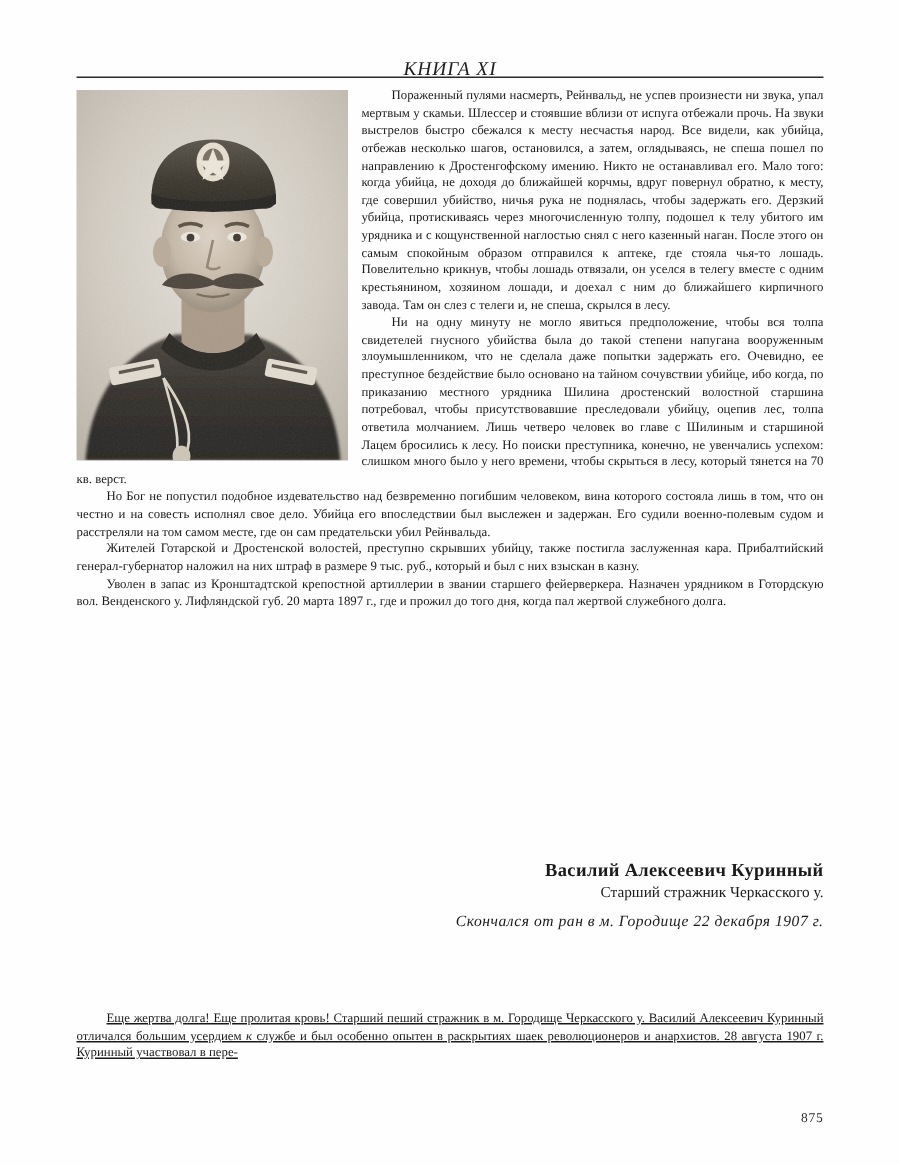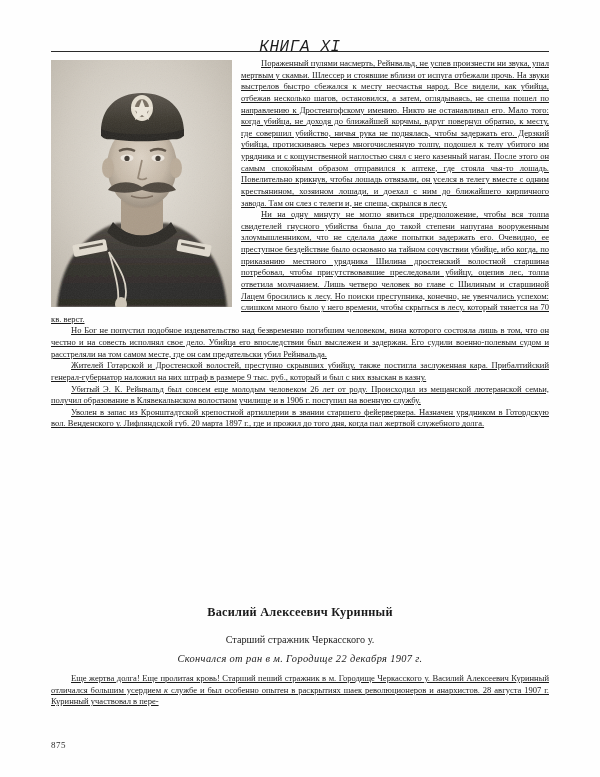--- a/index.html
+++ b/index.html
@@ -23,45 +23,43 @@
     background: #fefefe;
   }
   
   .running-head {
     position: absolute;
     left: 51px;
     top: 38px;
     width: 498px;
     text-align: center;
     font-style: italic;
-    font-size: 16px;
+    font-size: 13px;
     letter-spacing: 0.6px;
     color: #1f1f1f;
-    font-family: Liberation Mono, monospace;
   }
   .head-rule {
     position: absolute;
     left: 51px;
     top: 51px;
     width: 498px;
     height: 0;
     border-top: 1.4px solid #2a2a2a;
   }
   
   .column {
     position: absolute;
     left: 51px;
     top: 58px;
     width: 498px;
     font-size: 8.55px;
     line-height: 11.62px;
     text-align: justify;
     text-justify: inter-word;
     hyphens: manual;
-    text-decoration: underline;
   }
   .column p {
     margin: 0;
     text-indent: 20px;
   }
   
   .portrait {
     float: left;
     width: 181px;
     height: 247px;
@@ -69,34 +67,34 @@
     shape-outside: inset(0);
     position: relative;
     overflow: hidden;
     background: #cfcac2;
   }
   .portrait svg { display: block; width: 100%; height: 100%; }
   
   .memorial {
     position: absolute;
     left: 51px;
-    top: 604px;
-    width: 498px;
-    text-align: center;
+    top: 572px;
+    width: 498px;
+    text-align: right;
   }
   .memorial .name {
     font-size: 12.3px;
     font-weight: bold;
     letter-spacing: 0.25px;
     line-height: 16px;
   }
   .memorial .rank {
     font-size: 10.2px;
     line-height: 15.5px;
-    margin-top: 12px;
+    margin-top: 0;
   }
   .memorial .death {
     font-size: 10.4px;
     font-style: italic;
     line-height: 15.5px;
     letter-spacing: 0.35px;
     margin-top: 3px;
   }
   
   .tail {
@@ -109,20 +107,21 @@
     text-align: justify;
   }
   .tail p { margin: 0; text-indent: 20px; text-decoration: underline; }
   .tail em { font-style: italic; }
   
   .folio {
     position: absolute;
     left: 51px;
     top: 740px;
     width: 498px;
+    text-align: right;
     font-size: 9px;
     color: #2b2b2b;
     letter-spacing: 0.5px;
   }
 </style>
 </head>
 <body>
 
 <div class="page">
 
@@ -219,21 +218,20 @@
 
         <rect x="0" y="0" width="181" height="247" fill="url(#bgv)" opacity="0.12"></rect>
         <rect x="0" y="0" width="181" height="247" filter="url(#grain)" opacity="0.55"></rect>
       </svg>
     </figure>
 
     <p>Пораженный пулями насмерть, Рейнвальд, не успев произнести ни звука, упал мертвым у скамьи. Шлессер и стоявшие вблизи от испуга отбежали прочь. На звуки выстрелов быстро сбежался к месту несчастья народ. Все видели, как убийца, отбежав несколько шагов, остановился, а затем, оглядываясь, не спеша пошел по направлению к Дростенгофскому имению. Никто не останавливал его. Мало того: когда убийца, не доходя до ближайшей корчмы, вдруг повернул обратно, к месту, где совершил убийство, ничья рука не поднялась, чтобы задержать его. Дерзкий убийца, протискиваясь через многочисленную толпу, подошел к телу убитого им урядника и с кощунственной наглостью снял с него казенный наган. После этого он самым спокойным образом отправился к аптеке, где стояла чья-то лошадь. Повелительно крикнув, чтобы лошадь отвязали, он уселся в телегу вместе с одним крестьянином, хозяином лошади, и доехал с ним до ближайшего кирпичного завода. Там он слез с телеги и, не спеша, скрылся в лесу.</p>
     <p>Ни на одну минуту не могло явиться предположение, чтобы вся толпа свидетелей гнусного убийства была до такой степени напугана вооруженным злоумышленником, что не сделала даже попытки задержать его. Очевидно, ее преступное бездействие было основано на тайном сочувствии убийце, ибо когда, по приказанию местного урядника Шилина дростенский волостной старшина потребовал, чтобы присутствовавшие преследовали убийцу, оцепив лес, толпа ответила молчанием. Лишь четверо человек во главе с Шилиным и старшиной Лацем бросились к лесу. Но поиски преступника, конечно, не увенчались успехом: слишком много было у него времени, чтобы скрыться в лесу, который тянется на 70 кв. верст.</p>
     <p>Но Бог не попустил подобное издевательство над безвременно погибшим человеком, вина которого состояла лишь в том, что он честно и на совесть исполнял свое дело. Убийца его впоследствии был выслежен и задержан. Его судили военно-полевым судом и расстреляли на том самом месте, где он сам предательски убил Рейнвальда.</p>
     <p>Жителей Готарской и Дростенской волостей, преступно скрывших убийцу, также постигла заслуженная кара. Прибалтийский генерал-губернатор наложил на них штраф в размере 9 тыс. руб., который и был с них взыскан в казну.</p>
-    <p>Убитый Э. К. Рейнвальд был совсем еще молодым человеком 26 лет от роду. Происходил из мещанской лютеранской семьи, получил образование в Клявекальнском волостном училище и в 1906 г. поступил на военную службу.</p>
     <p>Уволен в запас из Кронштадтской крепостной артиллерии в звании старшего фейерверкера. Назначен урядником в Готордскую вол. Венденского у. Лифляндской губ. 20 марта 1897 г., где и прожил до того дня, когда пал жертвой служебного долга.</p>
   </div>
 
   <div class="memorial">
     <div class="name">Василий Алексеевич Куринный</div>
     <div class="rank">Старший стражник Черкасского у.</div>
     <div class="death">Скончался от ран в м. Городище 22 декабря 1907 г.</div>
   </div>
 
   <div class="tail">

